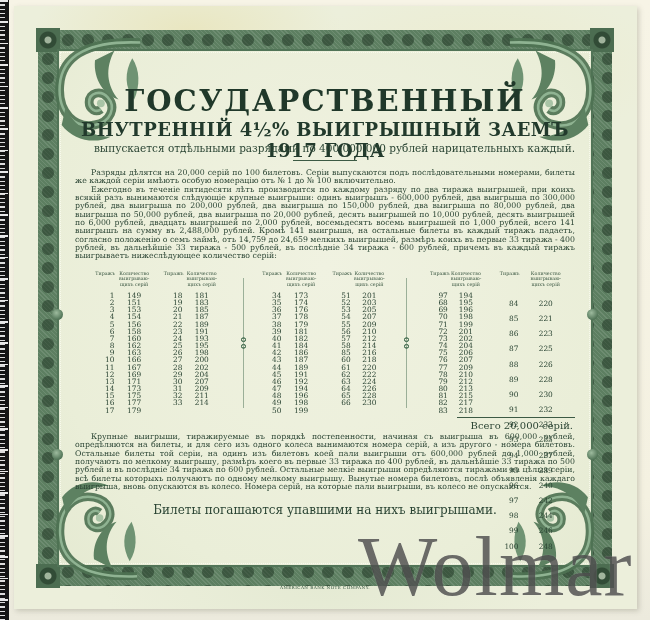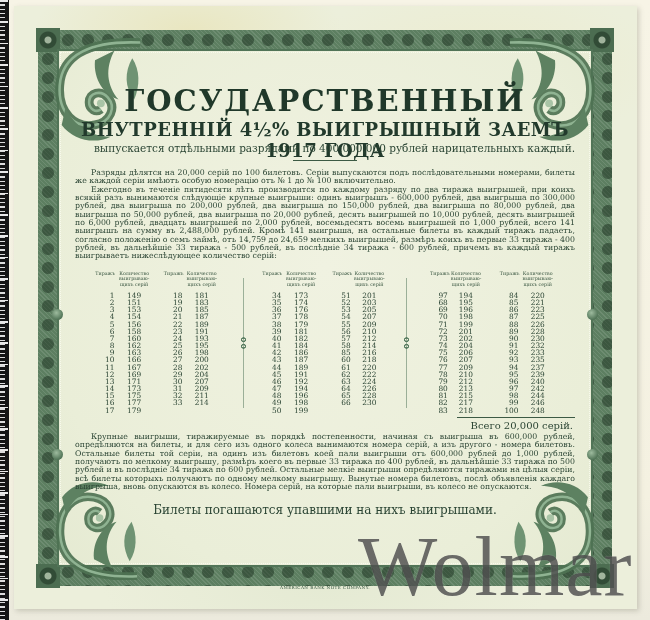--- a/index.html
+++ b/index.html
@@ -322,21 +322,21 @@
       <span class="td c">212</span>
       <span class="td d">80</span>
       <span class="td c">213</span>
       <span class="td d">81</span>
       <span class="td c">215</span>
       <span class="td d">82</span>
       <span class="td c">217</span>
       <span class="td d">83</span>
       <span class="td c">218</span>
     </div>
-  <div class="tgroup" style="left:498px;width:56px;">
+  <div class="tgroup" style="left:498px;width:56px;gap:8px;">
     <span class="th">Тиражъ</span>
     <span class="th thc">Количество выигрываю- щихъ серій</span>
   <span class="td d">84</span>
       <span class="td c">220</span>
       <span class="td d">85</span>
       <span class="td c">221</span>
       <span class="td d">86</span>
       <span class="td c">223</span>
       <span class="td d">87</span>
       <span class="td c">225</span>

